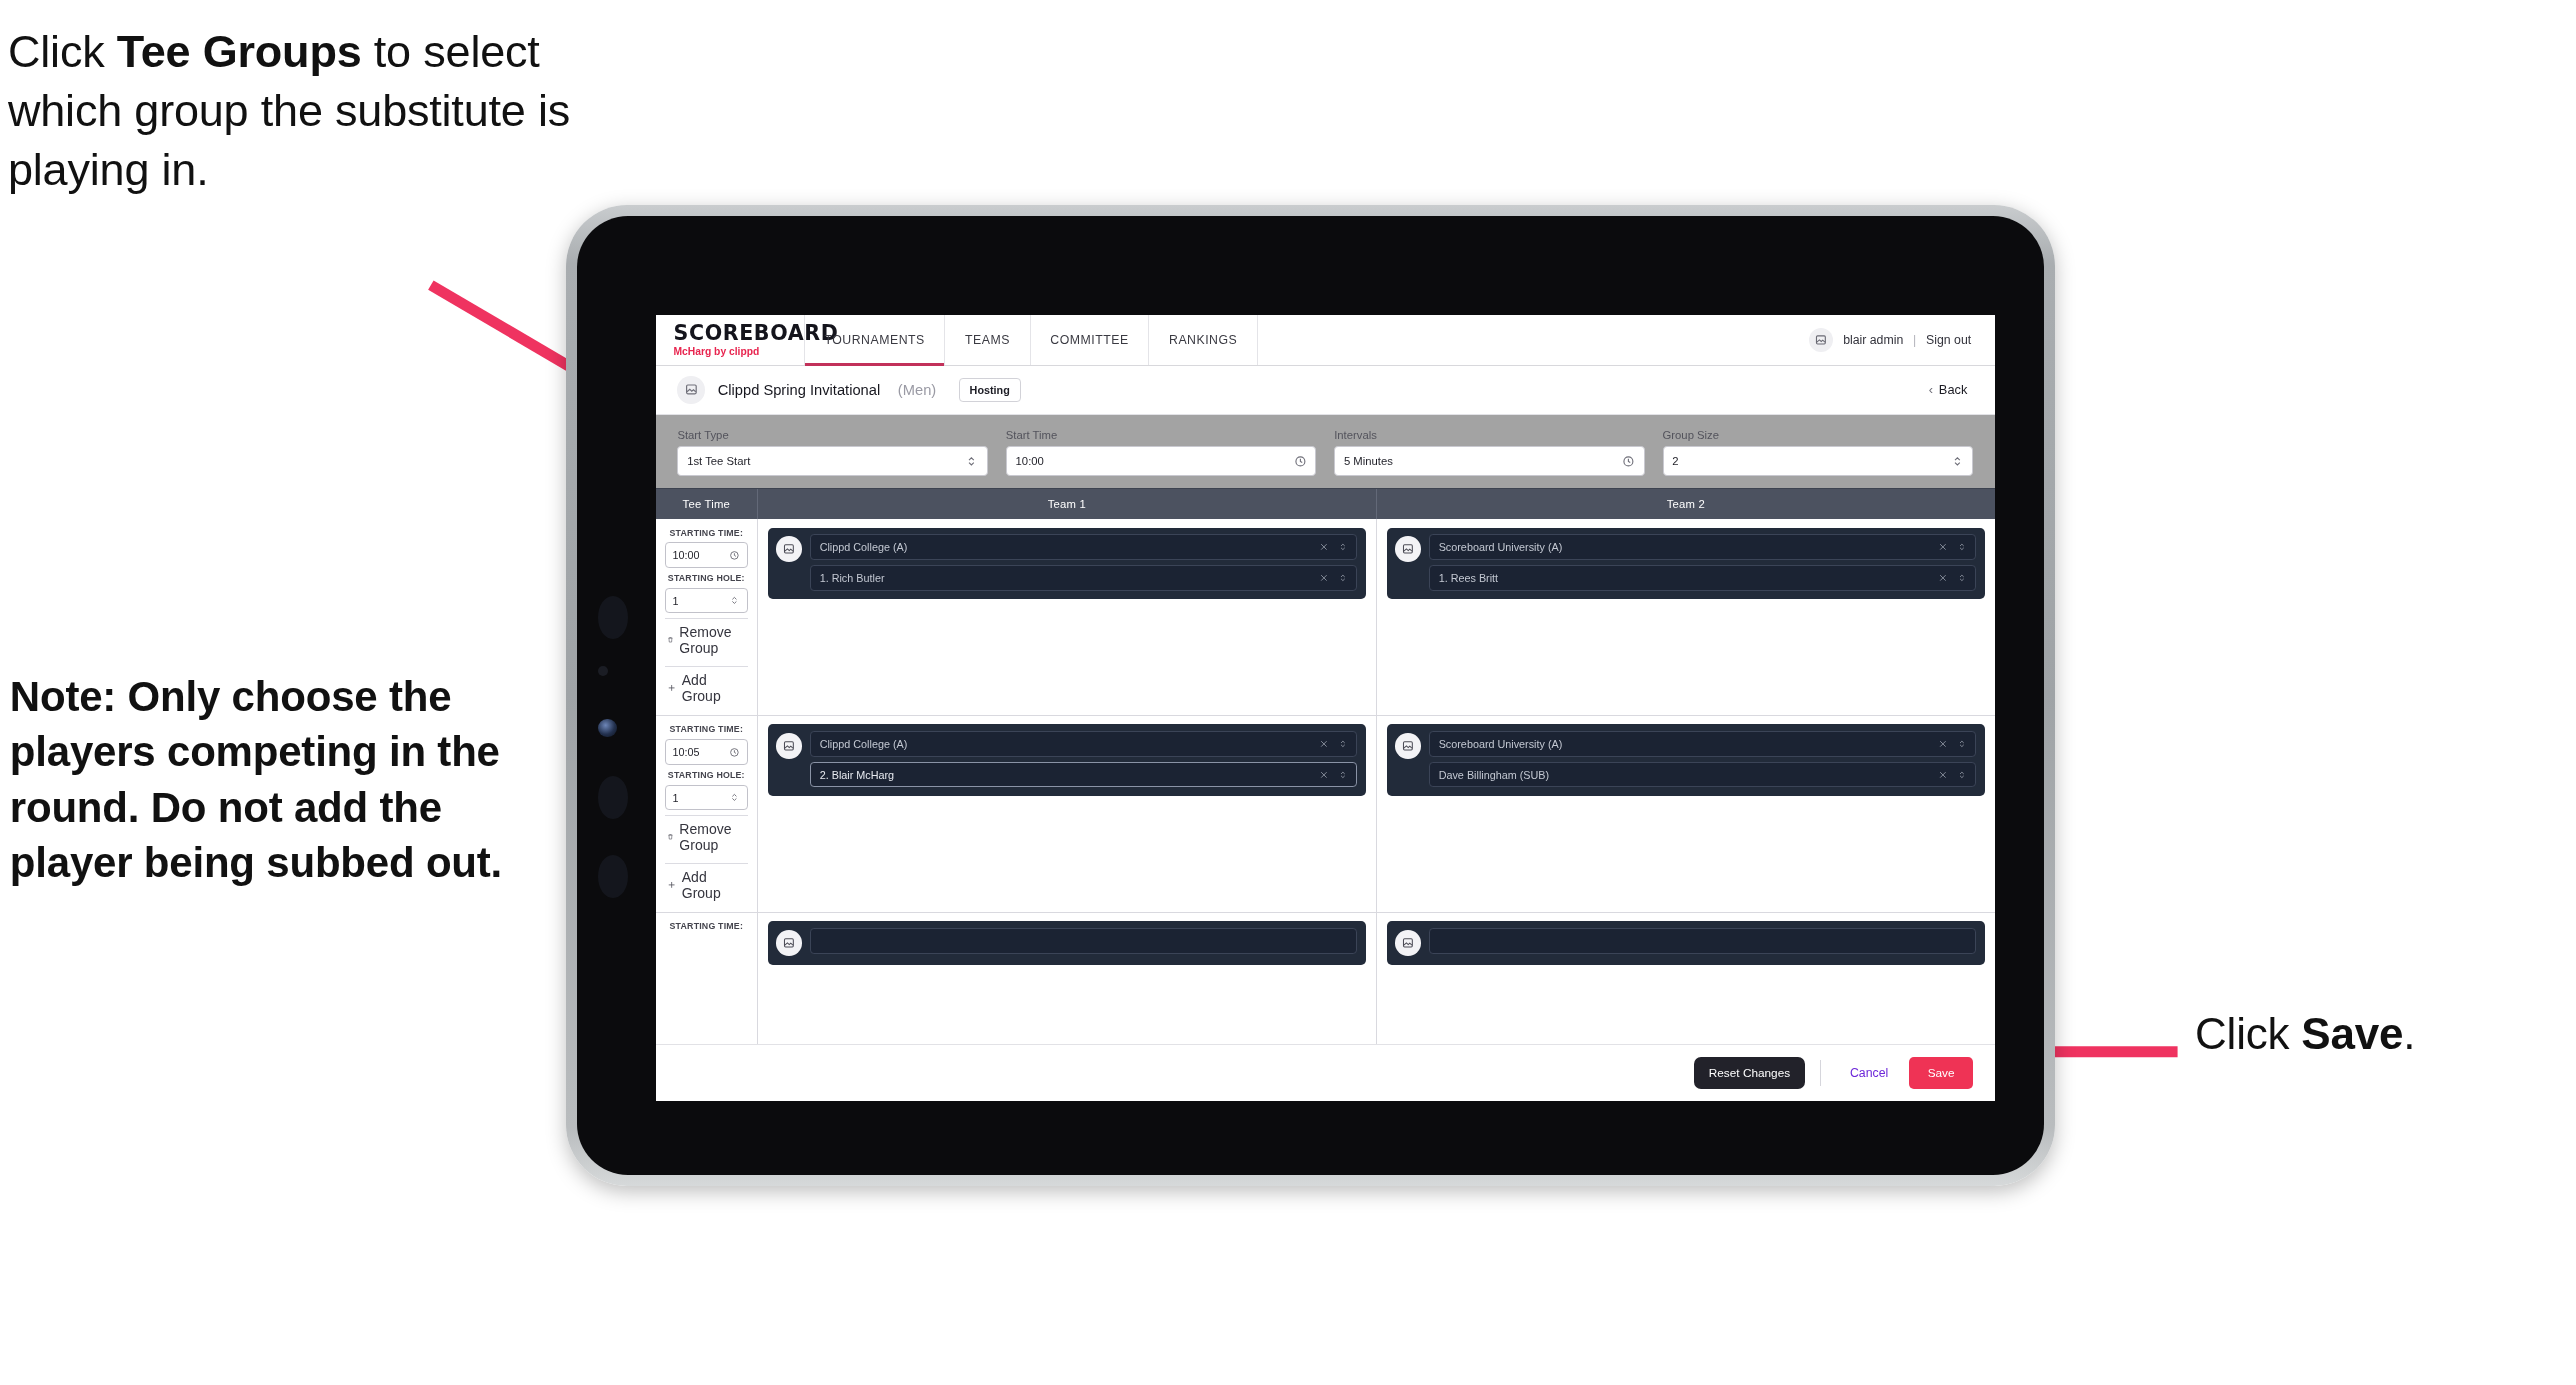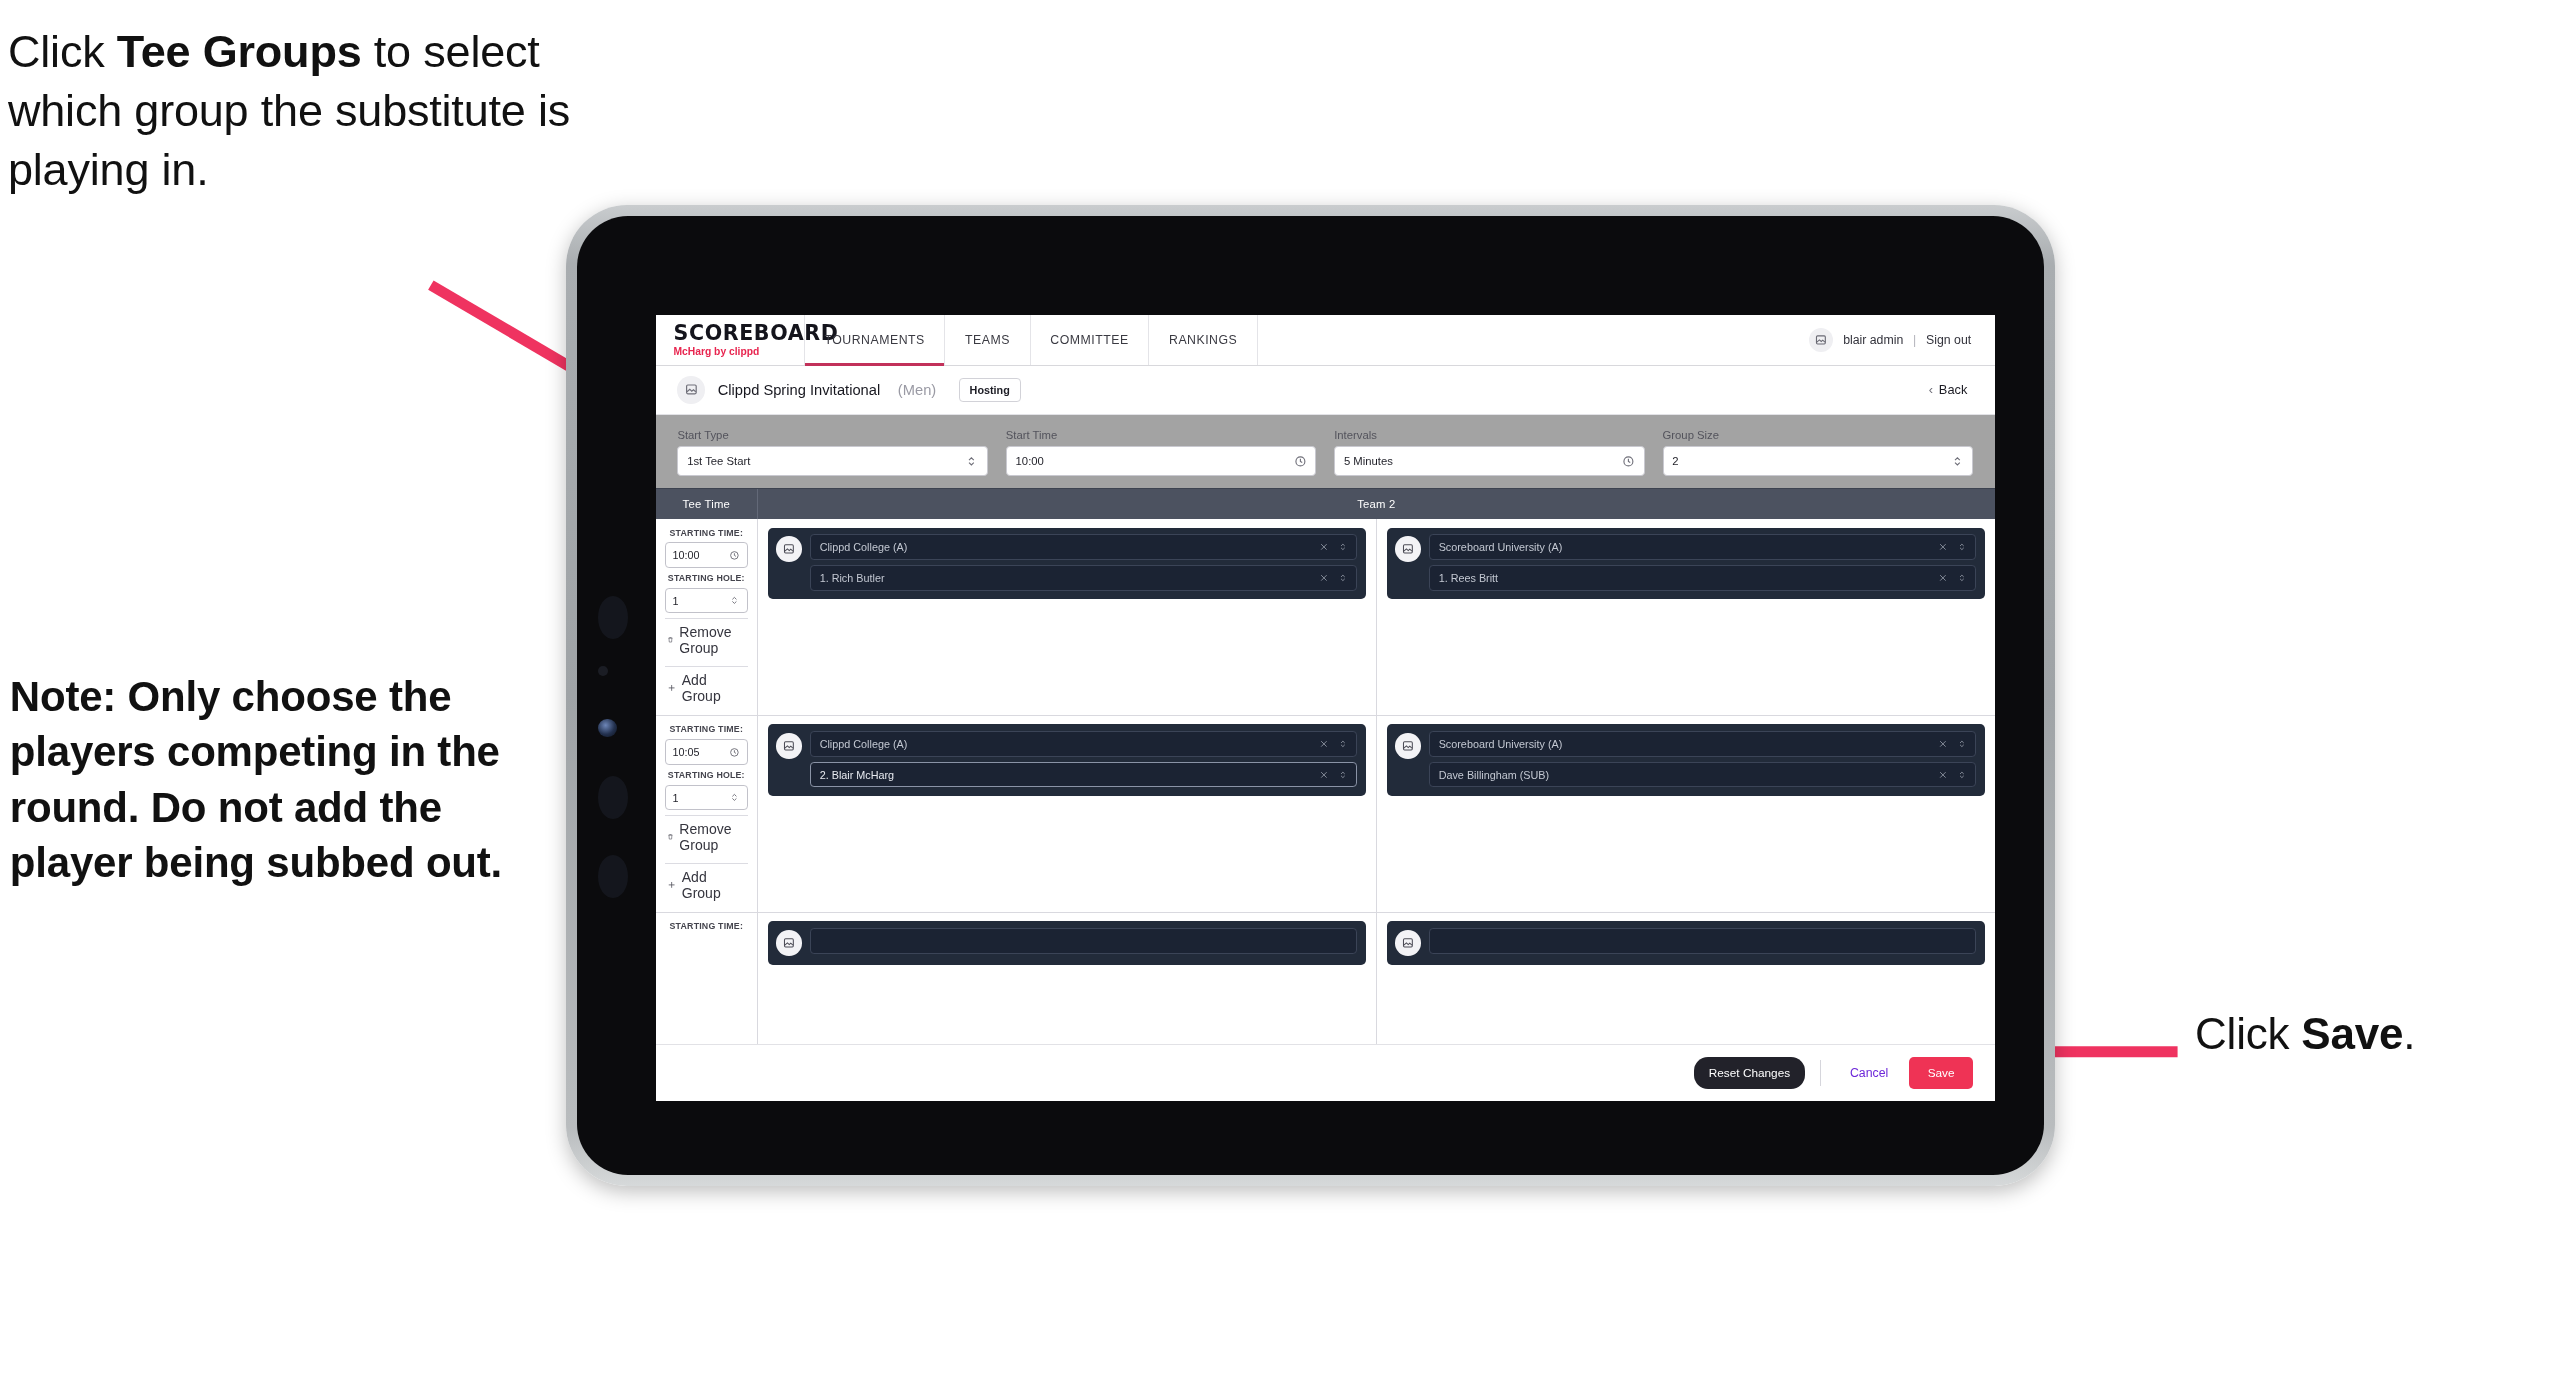--- a/index.html
+++ b/index.html
@@ -201,21 +201,21 @@
   .row .racts svg { width: 9.8px; height: 9.8px; stroke: #8d93a0; fill: none; stroke-width: 1.5; }
 
   
   .actionbar {
     position: absolute; left: 0; right: 0; bottom: 0; height: 57px;
     background: #ffffff; border-top: 1px solid #e2e2e6;
     display: flex; align-items: center; justify-content: flex-end;
     gap: 0; padding-right: 21.6px;
   }
   .btn-reset {
-    background: #22222a; color: #fff; border: none; border-radius: 14px;
+    background: #22222a; color: #fff; border: none; border-radius: 7px;
     font-size: 11.8px; padding: 8.8px 14.7px; cursor: pointer;
     font-family: "Liberation Sans", sans-serif;
     margin-left: 24px;
   }
   .vdiv { width: 1px; height: 25.6px; background: #d6d6dc; margin: 0 15.7px; }
   .btn-cancel {
     background: transparent; border: none; color: #6d28d9; font-size: 12.3px;
     padding: 8.8px 12.8px; cursor: pointer; font-family: "Liberation Sans", sans-serif;
   }
   .btn-save {
@@ -347,20 +347,21 @@
                     <path d="M5 6.5L8 3.5l3 3"></path>
                     <path d="M5 9.5L8 12.5l3-3"></path>
                   </svg>
               </span>
             </div>
           </div>
         </div>
 
         <div class="thead">
           <div class="th th-tee">Tee Time</div>
+          <div class="th th-t1">Team 1</div>
           <div class="th th-t2">Team 2</div>
         </div>
 
         <div class="tbody">
 
           <div class="grow">
             <div class="teecol">
               <div class="tlab">STARTING TIME:</div>
               <div class="tctl">
                 <span class="v">10:00</span>

